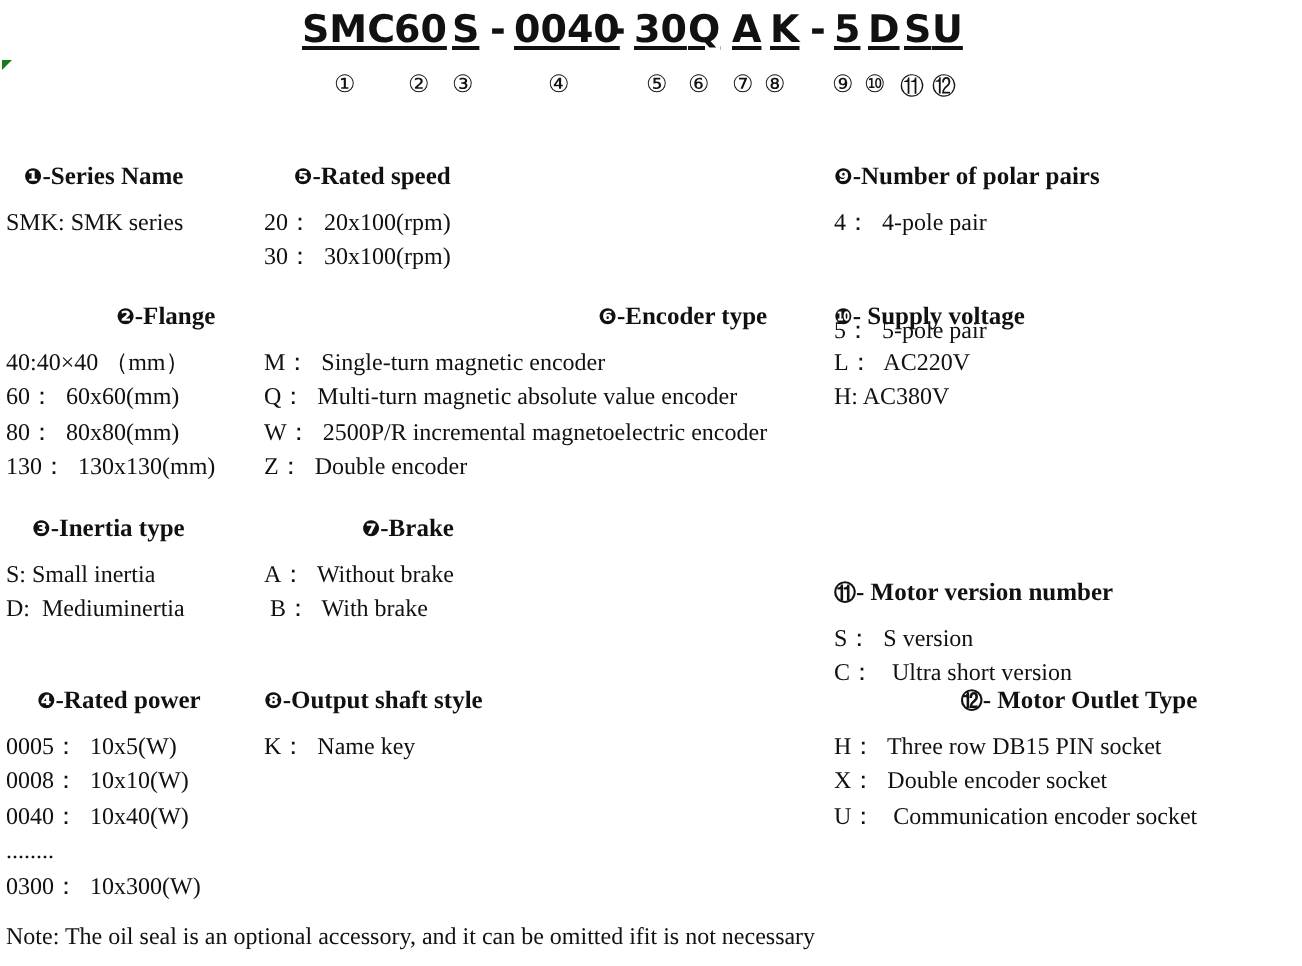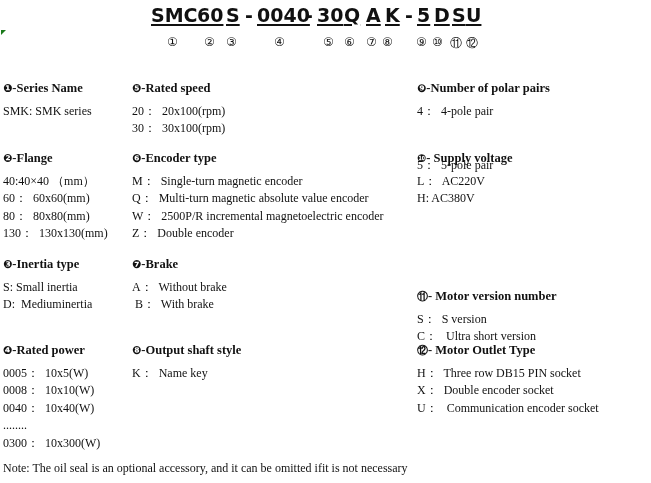--- a/index.html
+++ b/index.html
@@ -14,21 +14,21 @@
     .code-row {
       position: absolute; top: 4px; left: 0; width: 643px; height: 26px;
       font-family: "DejaVu Sans", sans-serif; font-weight: bold; font-size: 19px;
       color: #111111;
     }
     .code-seg { position: absolute; top: 0; white-space: pre; }
     .code-seg.u { text-decoration: underline; text-decoration-thickness: 2px; text-underline-offset: 2px; }
     .num-row { position: absolute; top: 35px; left: 0; width: 651px; height: 16px; font-family: "DejaVu Sans", sans-serif; font-size: 12px; }
     .num { position: absolute; top: 0; }
     .section { position: absolute; font-size: 12px; line-height: 17.5px; }
-    .sec-title { font-weight: bold; font-size: 12.5px; margin-bottom: 5px; white-space: nowrap; }
+    .sec-title { font-weight: bold; font-size: 12.5px; margin-bottom: 5px; white-space: nowrap; text-align: right; }
     .sec-title .badge { font-family: "DejaVu Sans", sans-serif; font-size: 11px; font-weight: bold; }
     .item { white-space: nowrap; }
     .note { position: absolute; left: 3px; top: 461px; font-size: 12px; white-space: nowrap; }
   </style>
 </head>
 <body>
 
 <div class="corner-mark"></div>
 
 <div class="code-row">

